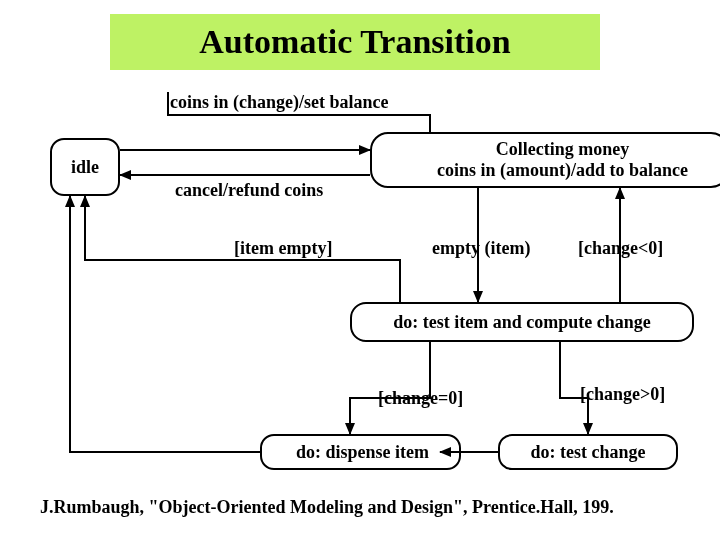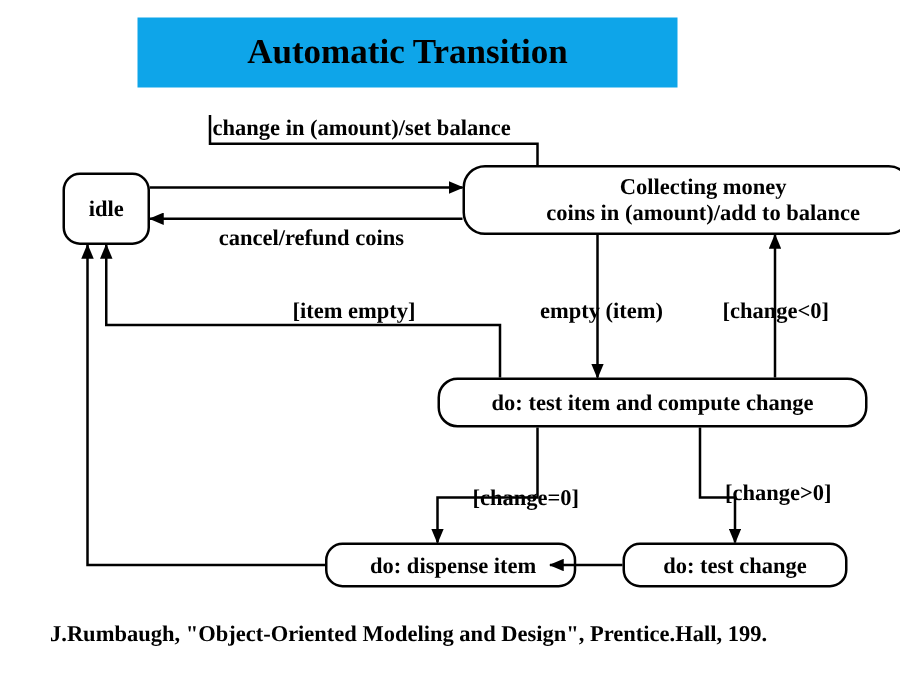--- a/index.html
+++ b/index.html
@@ -13,27 +13,27 @@
   }
   .stage {
     position: relative;
     width: 720px;
     height: 540px;
   }
   .title-box {
     position: absolute;
     left: 110px;
     top: 14px;
-    width: 432px;
+    width: 490px;
     height: 56px;
-    background: #0ea5e9;
+    background: #bef264;
     display: flex;
     align-items: center;
     justify-content: center;
-    font-size: 28px;
+    font-size: 34px;
     font-weight: bold;
   }
   .label {
     position: absolute;
     font-size: 18px;
     font-weight: bold;
     white-space: nowrap;
   }
   .state {
     position: absolute;
@@ -68,21 +68,21 @@
 </style>
 </head>
 <body>
 
 <div class="stage">
 
   <div class="title-box">
     <span>Automatic Transition</span>
   </div>
 
-  <div class="label" style="left:170px; top:92px;">change in (amount)/set balance</div>
+  <div class="label" style="left:170px; top:92px;">coins in (change)/set balance</div>
 
   <div class="state" style="left:50px; top:138px; width:70px; height:58px;">
     <span>idle</span>
   </div>
 
   <div class="label" style="left:175px; top:180px;">cancel/refund coins</div>
 
   <div class="state" style="left:370px; top:132px; width:359px; height:56px; border-radius:18px;padding-left:32px;">
     <span>Collecting money</span>
     <span>coins in (amount)/add to balance</span>

